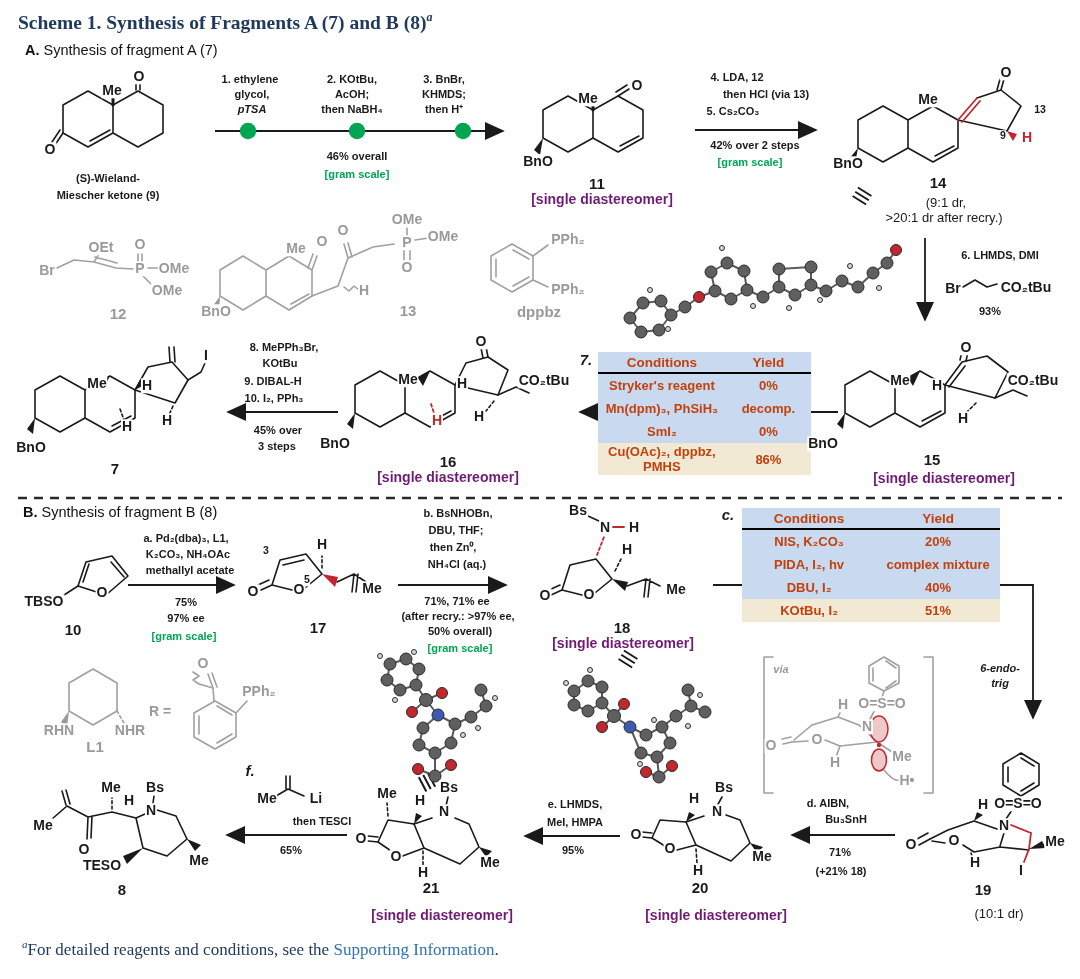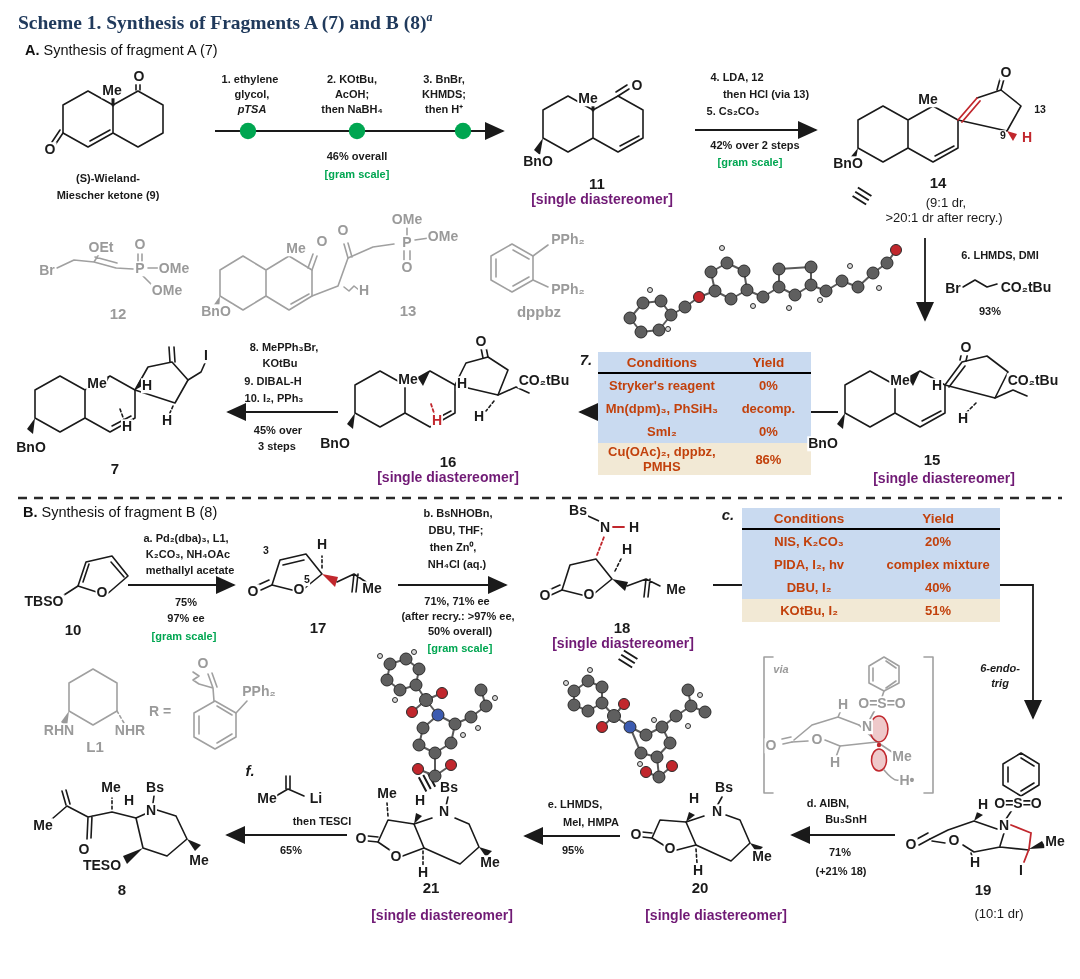--- a/index.html
+++ b/index.html
@@ -559,21 +559,21 @@
       <span class="lb t it gray" style="left: 781px; top: 669px;">via</span>
       <span class="lb num" style="left: 983px; top: 890px;">19</span>
       <span class="lb dr" style="left: 999px; top: 914px;">(10:1 dr)</span>
       <span class="lb t" style="left: 828px; top: 803px;">d. AIBN,</span>
       <span class="lb t" style="left: 846px; top: 819px;">Bu₃SnH</span>
       <span class="lb t" style="left: 840px; top: 852px;">71%</span>
       <span class="lb t" style="left: 841px; top: 871px;">(+21% 18)</span>
       <span class="lb num" style="left: 700px; top: 888px;">20</span>
       <span class="lb tag" style="left: 716px; top: 916px;">[single diastereomer]</span>
       <span class="lb t" style="left: 575px; top: 804px;">e. LHMDS,</span>
-      <span class="lb t" style="left: 575px; top: 822px; margin-left: 16px;">MeI, HMPA</span>
+      <span class="lb t" style="left: 575px; top: 822px;">MeI, HMPA</span>
       <span class="lb t" style="left: 573px; top: 850px;">95%</span>
       <span class="lb num" style="left: 431px; top: 888px;">21</span>
       <span class="lb tag" style="left: 442px; top: 916px;">[single diastereomer]</span>
       <span class="lb num it" style="left: 250px; top: 771px;">f.</span>
       <span class="lb t" style="left: 302px; top: 821px; margin-left: 20px;">then TESCl</span>
       <span class="lb t" style="left: 291px; top: 850px;">65%</span>
       <span class="lb num" style="left: 122px; top: 890px;">8</span>
       <span class="lb num gray" style="left: 95px; top: 747px;">L1</span>
       <span class="lb atom gray" style="left: 160px; top: 712px;">R =</span>
       <span class="lb atom" style="left: 112px; top: 91px;">Me</span>
@@ -681,13 +681,14 @@
       <span class="lb atom" style="left: 102px; top: 866px;">TESO</span>
       <span class="lb atom" style="left: 199px; top: 861px;">Me</span>
       <span class="lb atom gray" style="left: 59px; top: 731px;">RHN</span>
       <span class="lb atom gray" style="left: 130px; top: 731px;">NHR</span>
       <span class="lb atom gray" style="left: 203px; top: 664px;">O</span>
       <span class="lb atom gray" style="left: 259px; top: 692px;">PPh₂</span>
       <span class="lb atom" style="left: 267px; top: 799px;">Me</span>
       <span class="lb atom" style="left: 316px; top: 799px;">Li</span>
     </div>
 
+  <div class="footnote"><sup>a</sup><span>For detailed reagents and conditions, see the </span><a>Supporting Information</a><span>.</span></div>
 </div>
 
 </body></html>

